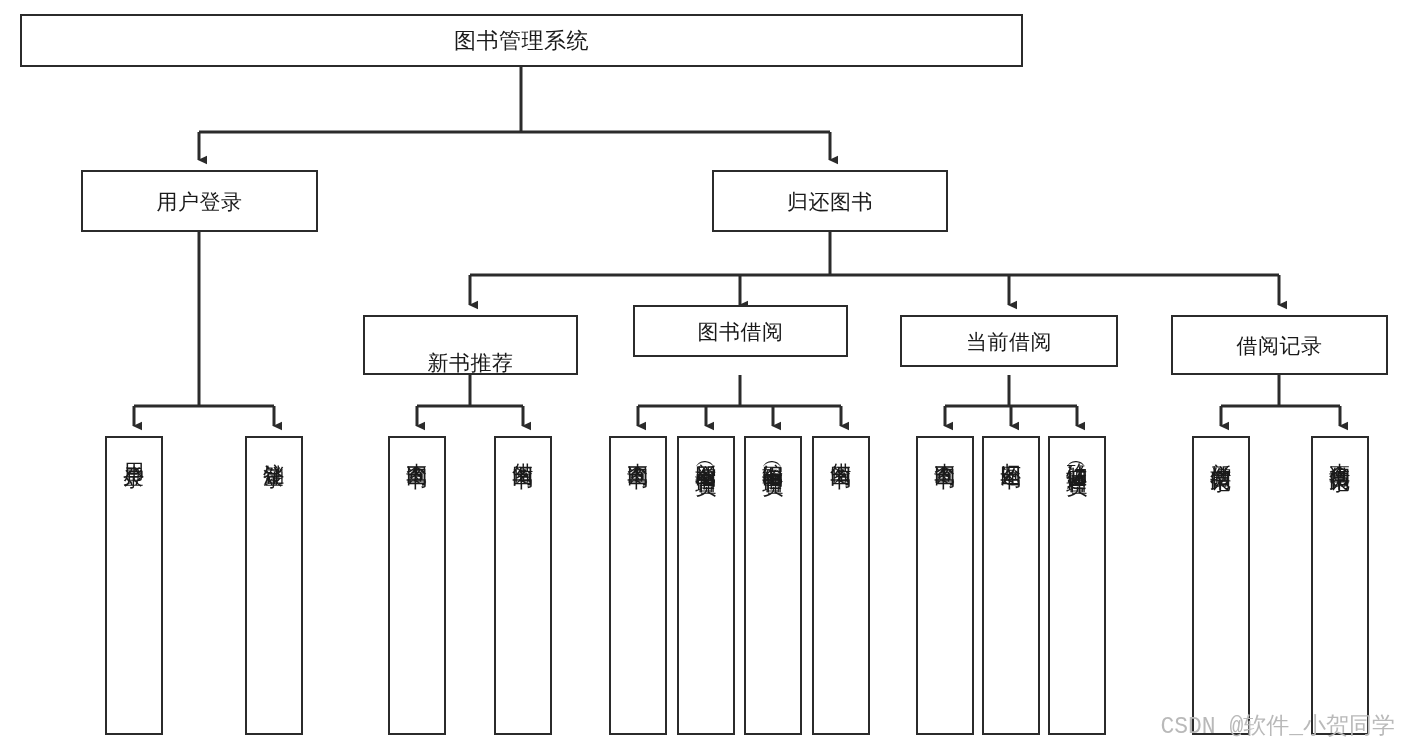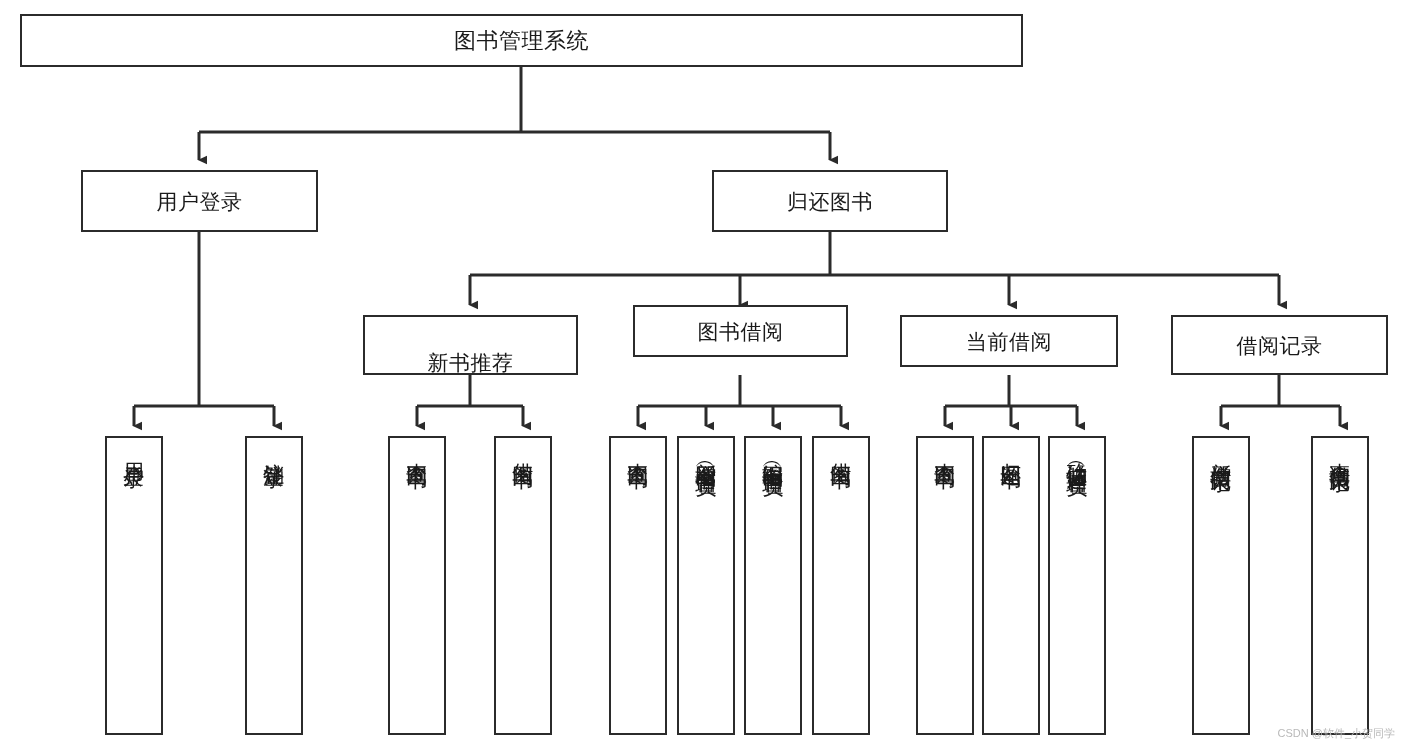--- a/index.html
+++ b/index.html
@@ -62,25 +62,25 @@
     text-orientation: upright;
     font-size: 21px;
     line-height: 1.12;
     letter-spacing: 2px;
     white-space: nowrap;
   }
   #watermark {
     position: absolute;
     right: 10px;
     bottom: 6px;
-    font-size: 11px;
+    font-size: 23px;
     color: #b9b9b9;
     white-space: nowrap;
     z-index: 3;
-    font-family: Liberation Sans, sans-serif;
+    font-family: Liberation Mono, monospace;
   }
 </style>
 </head>
 <body>
 
 <div id="diagram-canvas">
 
   <svg id="connector-layer" viewBox="0 0 1405 747" width="1405" height="747" xmlns="http://www.w3.org/2000/svg">
     <defs>
       <marker id="arrowhead" markerWidth="10" markerHeight="10" refX="5" refY="8.2" orient="auto" markerUnits="userSpaceOnUse">

